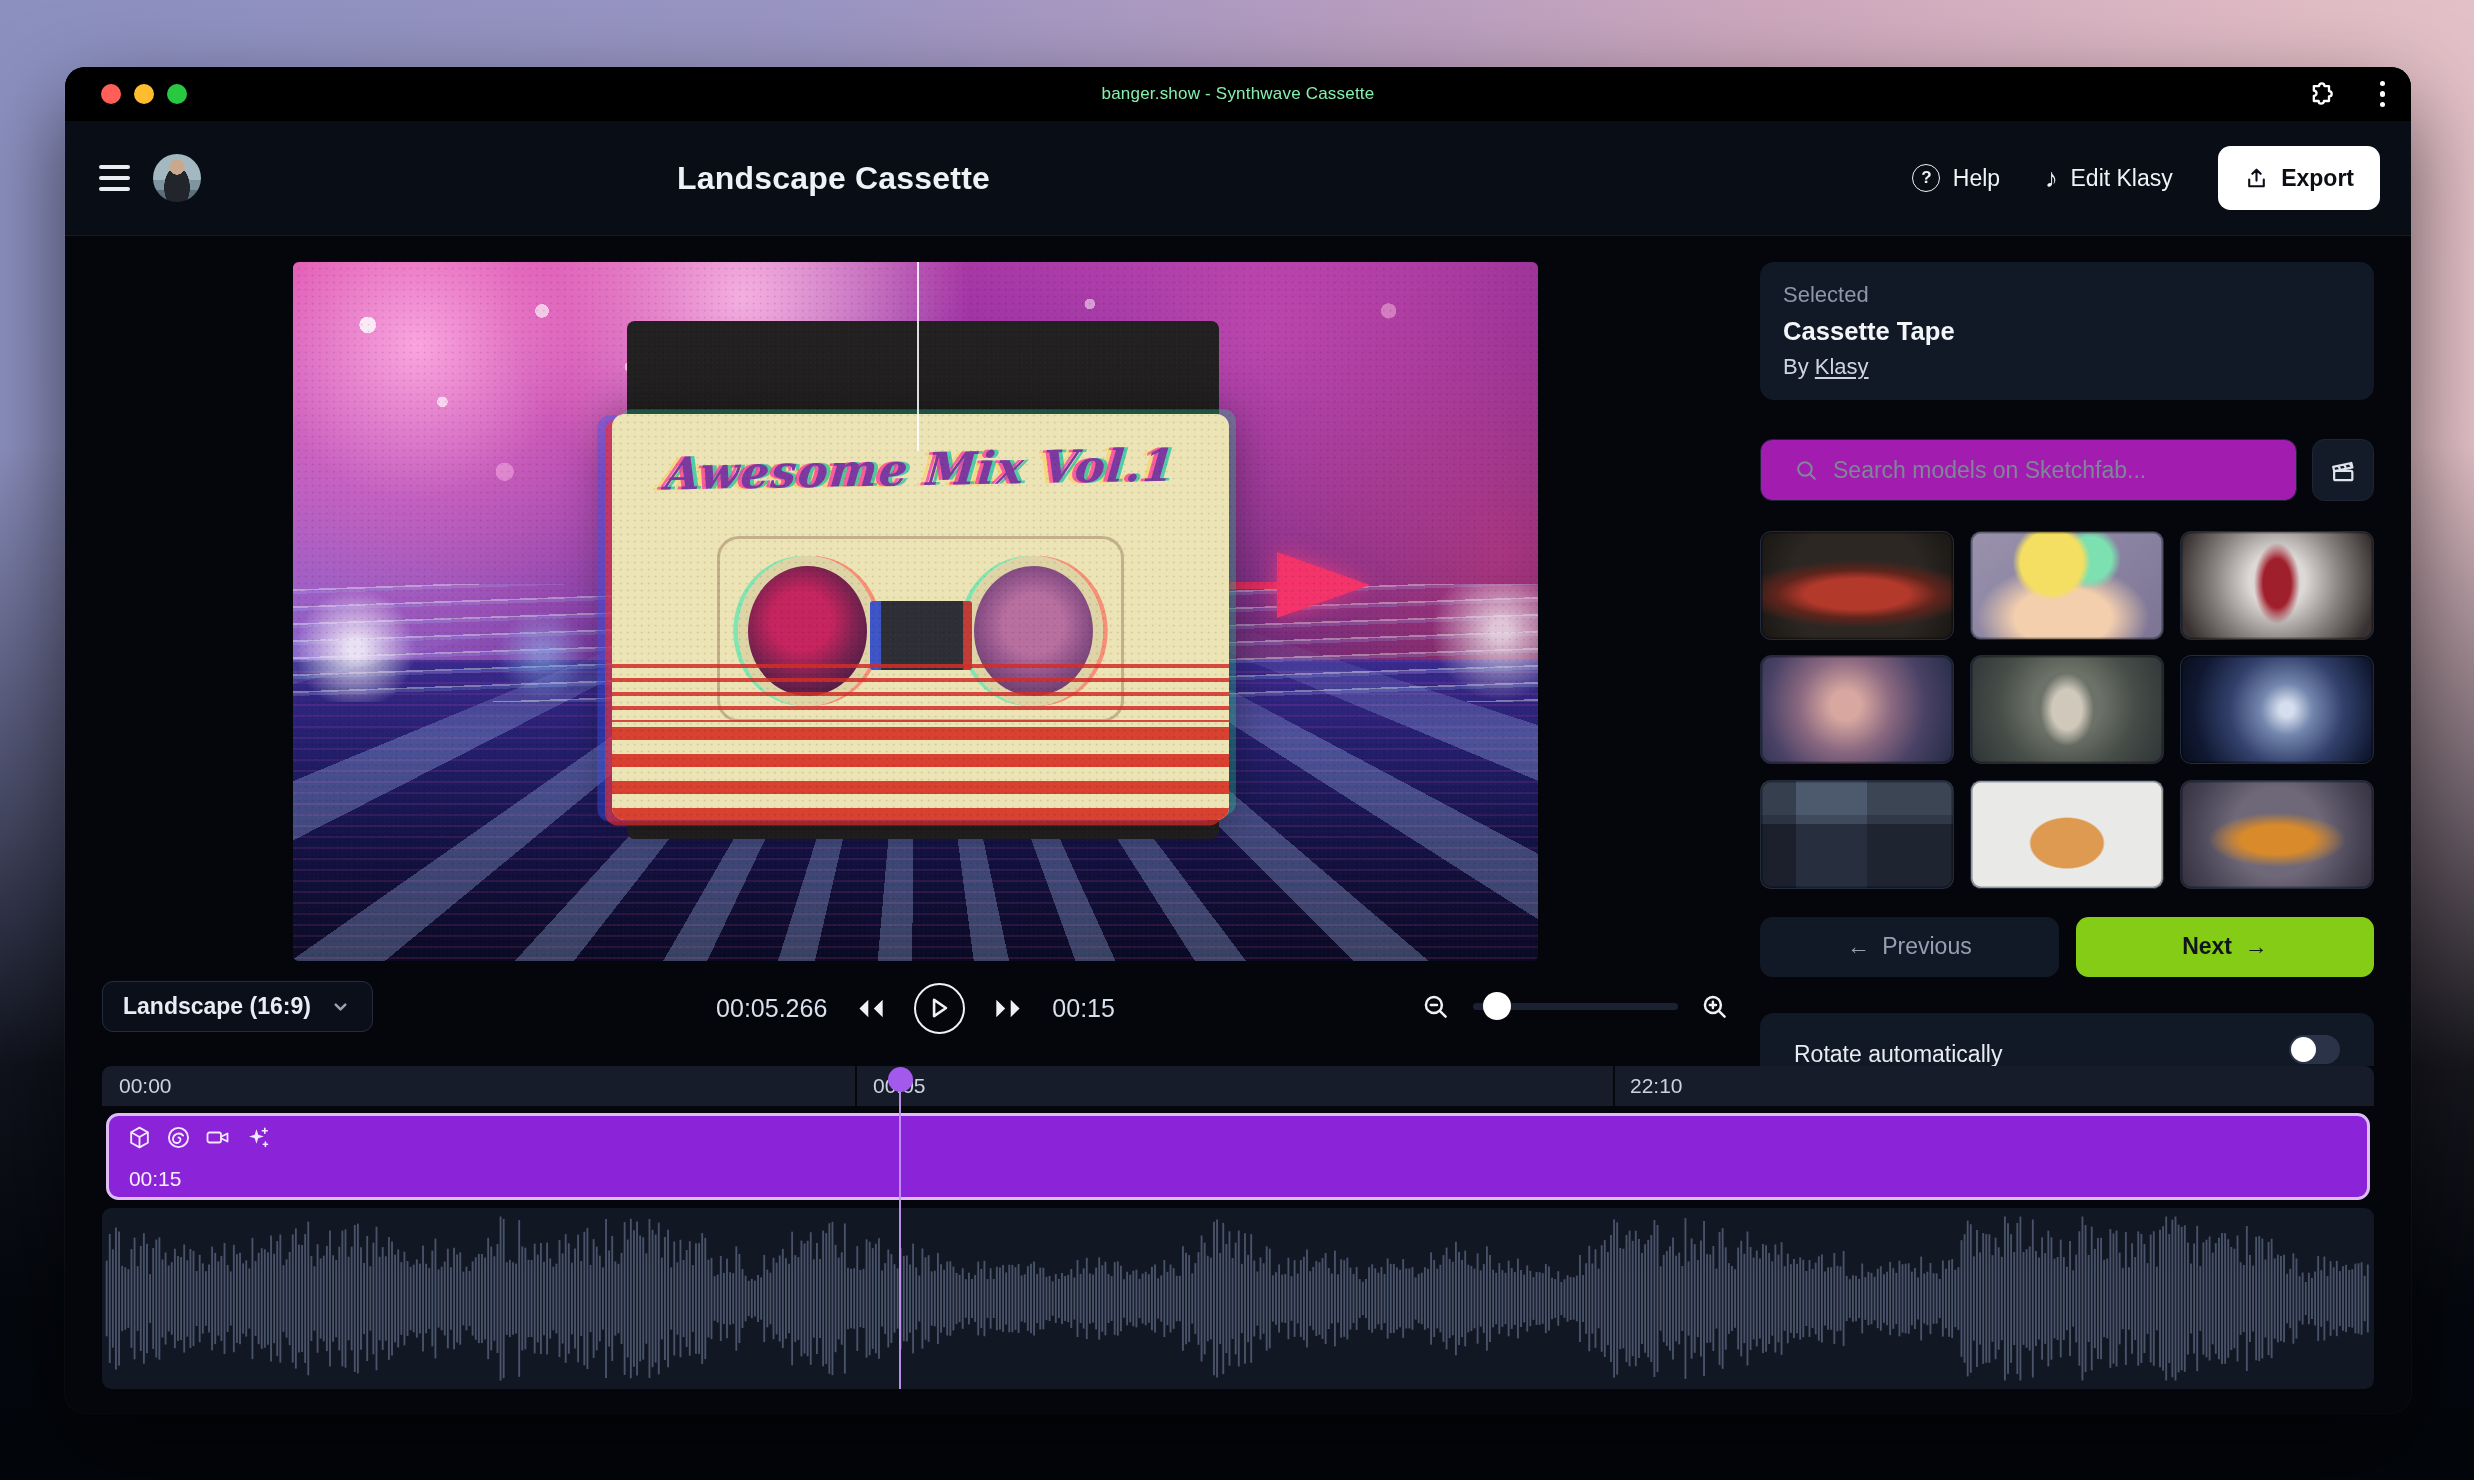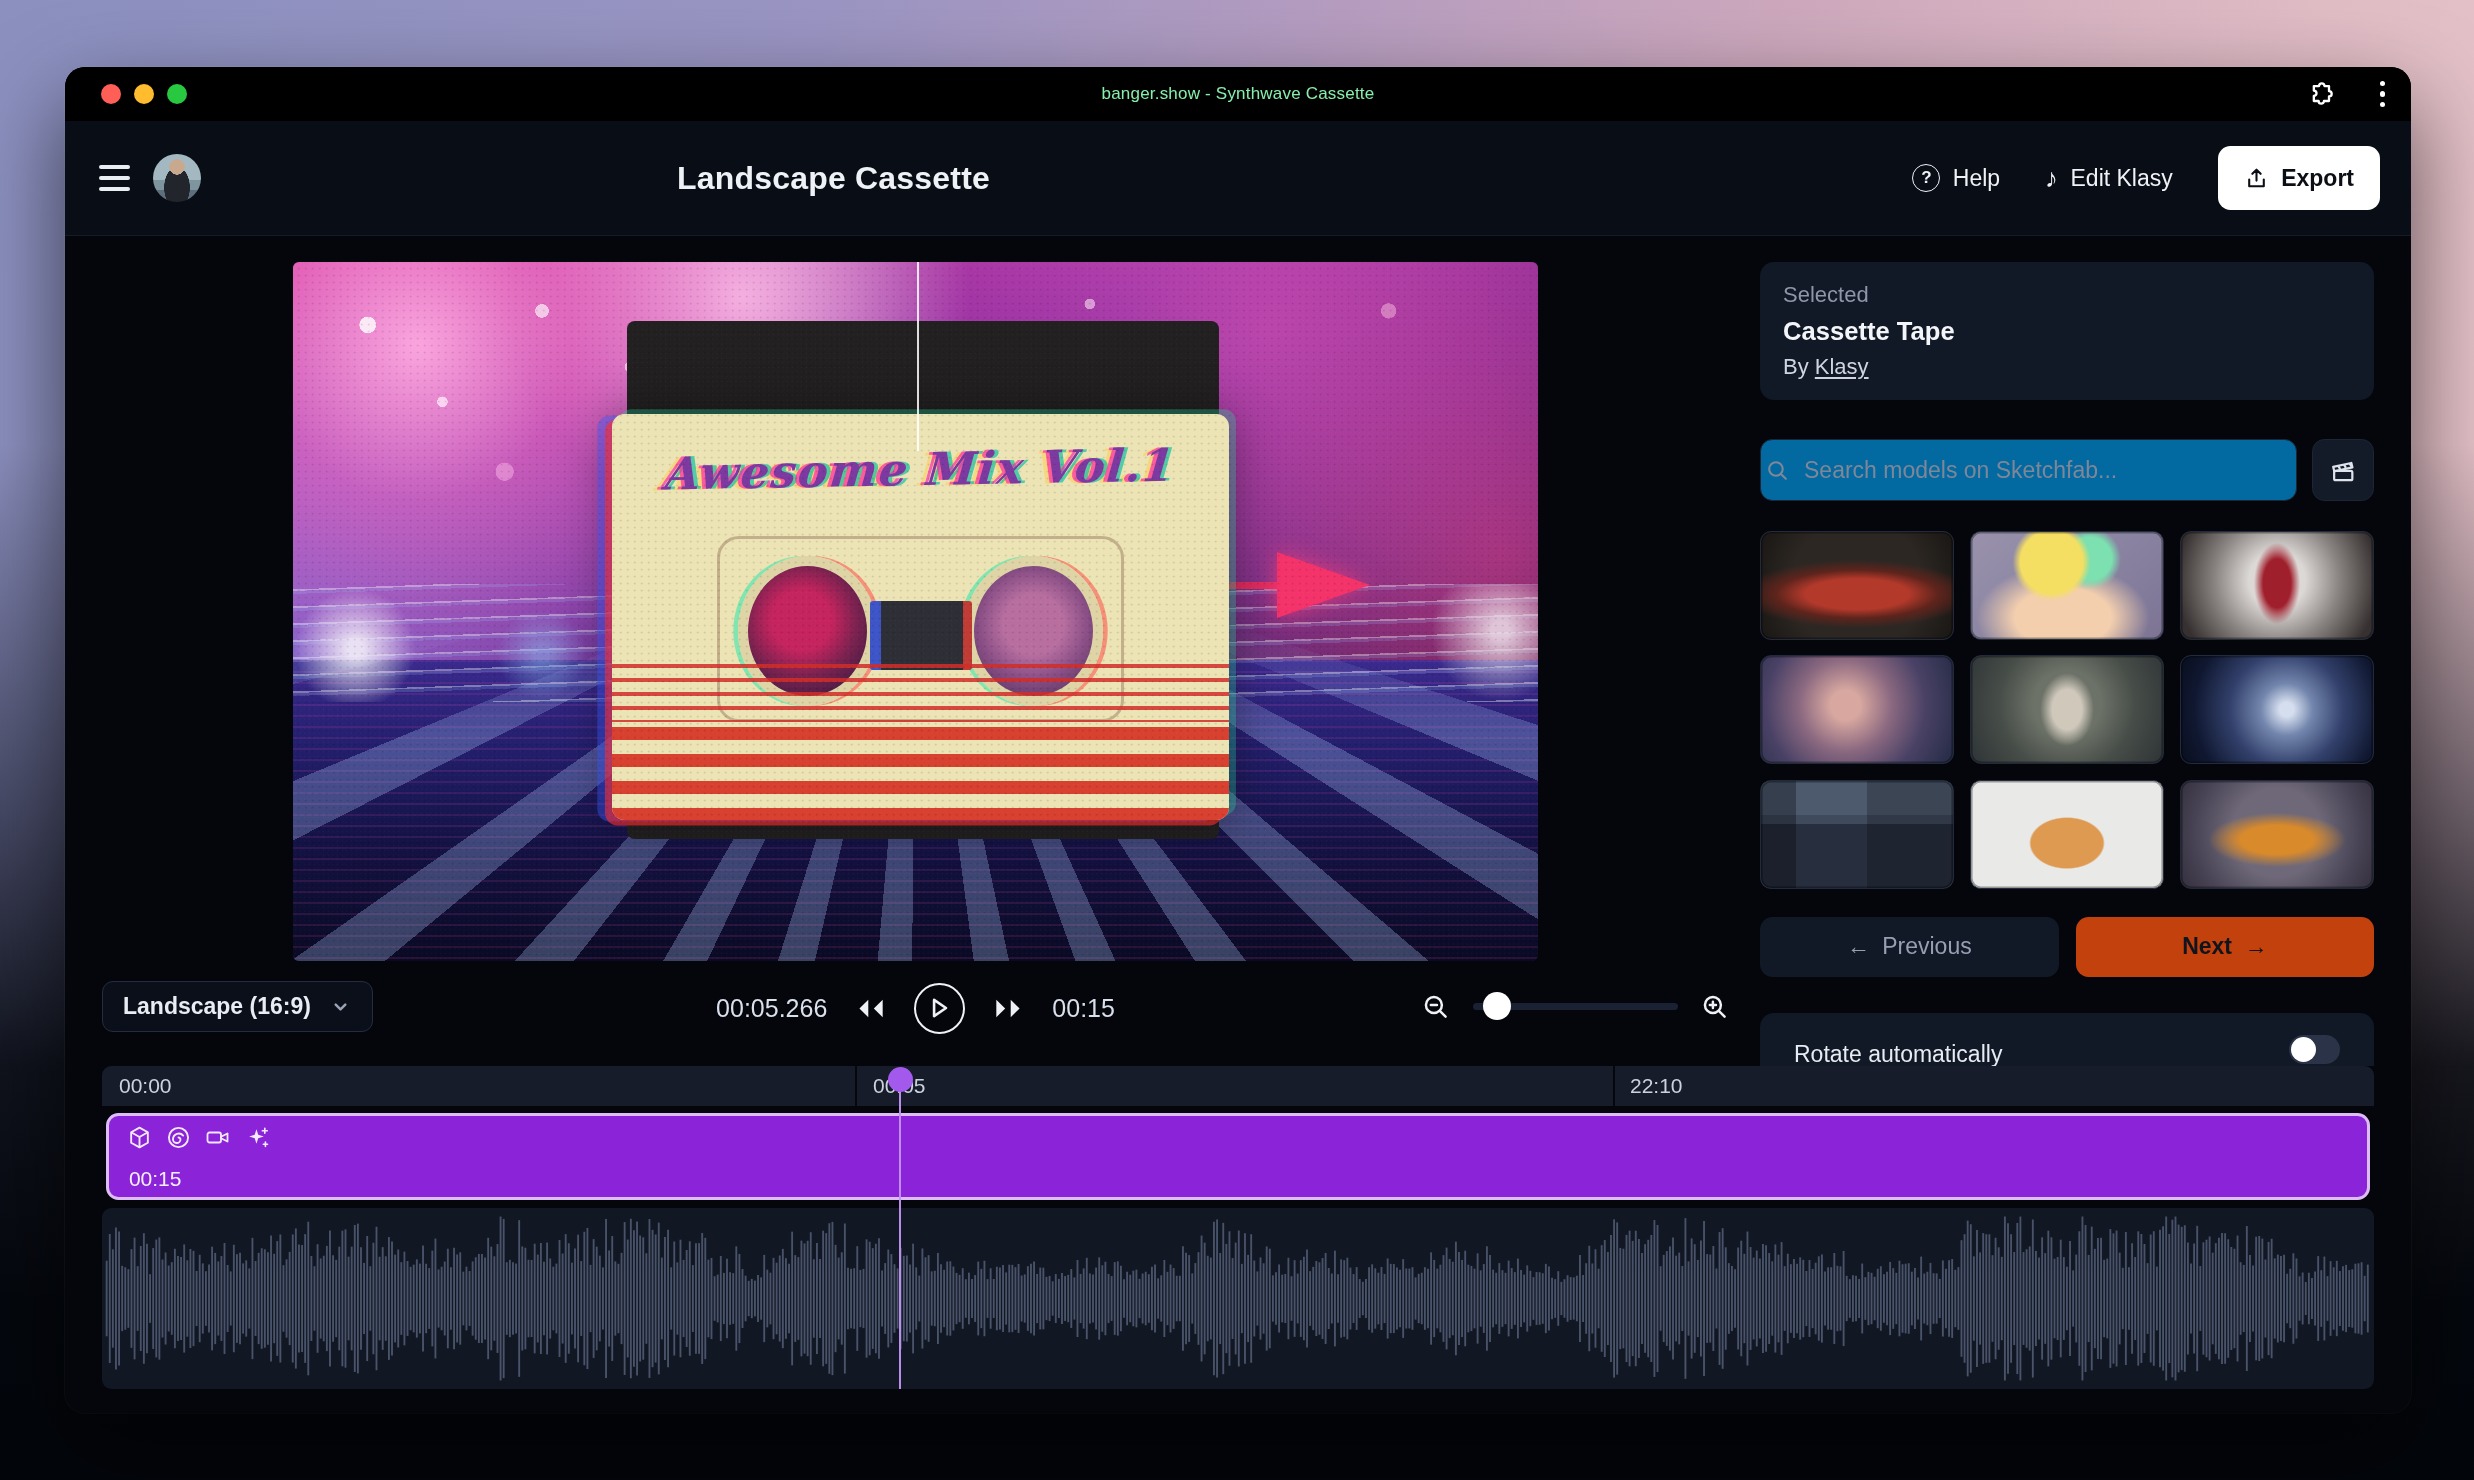--- a/index.html
+++ b/index.html
@@ -125,22 +125,22 @@
   .zslider { position:relative; width:205px; height:7.8px; background:#1a2133; border-radius:3.9px; cursor:pointer; }
   .zknob { position:absolute; top:50%; transform:translate(-50%,-50%); width:28px; height:28px; background:#fff; border-radius:50%; }
   
   .sidebar { width:614px; flex:none; display:flex; flex-direction:column; }
   .sel-card { background:#111826; border-radius:14px; padding:20px 23px; }
   .sel-label { font-size:22px; color:#8e96a8; margin-bottom:9.3px; }
   .sel-name { font-size:25.6px; font-weight:bold; color:#f3f5f9; margin-bottom:7.8px; }
   .sel-by { font-size:22px; color:#cfd5e0; }
   .sel-by .author { text-decoration:underline; text-underline-offset:3.1px; cursor:pointer; }
   .search-row { margin-top:39px; display:flex; gap:15.5px; }
-  .search-box { flex:1; height:62px; background:#0369a1; border:0.8px solid #1d2536; border-radius:12.4px;
-    display:flex; align-items:center; gap:14px; padding:0 4px; }
+  .search-box { flex:1; height:62px; background:#a21caf; border:0.8px solid #1d2536; border-radius:12.4px;
+    display:flex; align-items:center; gap:14px; padding:0 33px; }
   .search-box input { flex:1; background:transparent; border:none; outline:none;
     font-size:23px; color:#e3e7ef; font-family:inherit; }
   .search-box input::placeholder { color:#7e8798; }
   .sq-btn { width:62px; height:62px; background:#131a28; border:0.8px solid #1d2536; border-radius:12.4px;
     display:flex; align-items:center; justify-content:center; cursor:pointer; }
   .grid { margin-top:29.5px; display:grid; grid-template-columns:repeat(3,1fr); gap:15.5px; }
   .thumb { height:109px; border-radius:11px; border:1.6px solid #222b3e; cursor:pointer;
     box-shadow:inset 0 0 0 1.6px rgba(0,0,0,.35); }
   .t1 { background:radial-gradient(ellipse 60% 32% at 50% 58%, #b3392b 0 45%, #5e241c 70%, transparent 100%), radial-gradient(circle at 50% 50%, #2c2723 0 60%, #191613 100%); }
   .t2 { background:radial-gradient(circle 39px at 42% 28%, #f5df62 0 80%, transparent 100%), radial-gradient(circle 31px at 62% 25%, #7ce0b0 0 70%, transparent 100%), radial-gradient(ellipse 50% 55% at 48% 80%, #f3cfae 0 50%, transparent 90%), linear-gradient(140deg, #9a92ac 0%, #8a84a2 50%, #7d7494 100%); }
@@ -148,21 +148,21 @@
   .t4 { background:radial-gradient(circle at 44% 46%, #d8a8a0 0 12%, #8a6880 38%, #4a4266 65%, #232a44 100%); }
   .t5 { background:radial-gradient(ellipse 14% 34% at 50% 50%, #cfc8bb 0 55%, transparent 100%), radial-gradient(circle at 50% 45%, #6d7268 0 30%, #474d48 60%, #2e3336 100%); }
   .t6 { background:radial-gradient(circle at 55% 50%, #d5deee 0 6%, #7386ad 22%, #32406b 48%, #101831 78%, #090e1d 100%); }
   .t7 { background:linear-gradient(180deg, #b7c3cd 0 32%, #97a2b0 32% 40%, #5d6575 40% 100%), linear-gradient(90deg, #4a5260 0 18%, #6b7687 18% 55%, #525a68 55% 100%); background-blend-mode:multiply; }
   .t8 { background:radial-gradient(ellipse 34% 42% at 50% 58%, #df9a52 0 55%, #e9e9e7 58%), #e9e9e7; }
   .t9 { background:radial-gradient(ellipse 42% 30% at 50% 55%, #d98a2b 0 45%, transparent 85%), radial-gradient(circle at 50% 48%, #6e6878 0 40%, #474354 75%, #332f3d 100%); }
   .pager { margin-top:28px; display:flex; gap:17px; }
   .pg-btn { flex:1; height:60px; border:none; border-radius:12.4px; font-size:23px; font-family:inherit;
     display:flex; align-items:center; justify-content:center; gap:12.4px; cursor:pointer; }
   .pg-prev { background:#111826; color:#97a0b2; }
-  .pg-next { background:#c2410c; color:#10141c; font-weight:600; }
+  .pg-next { background:#84cc16; color:#10141c; font-weight:600; }
   .rotate-card { margin-top:36px; background:#111826; border-radius:14px; padding:22px 34px; height:109px;
     display:flex; align-items:flex-start; justify-content:space-between; }
   .rotate-label { font-size:23px; color:#e7ebf2; padding-top:6.2px; }
   .toggle { position:relative; width:51px; height:29.5px; background:#2a3347; border-radius:14.7px; cursor:pointer; flex:none; }
   .toggle .knob { position:absolute; left:2.3px; top:2.3px; width:25px; height:25px; background:#fff; border-radius:50%; }
   
   .timeline { position:relative; z-index:5; margin:31px 37px 0; height:347px; background:#04060b; }
   .ruler { position:relative; height:40px; background:#161c29; border-radius:9.3px 9.3px 0 0; overflow:hidden; }
   .ruler .rl { position:absolute; top:0; height:40px; line-height:40px; font-size:21px; color:#ccd2de; }
   .rl0 { left:17px; } .rl1 { left:771px; } .rl2 { left:1528px; }

